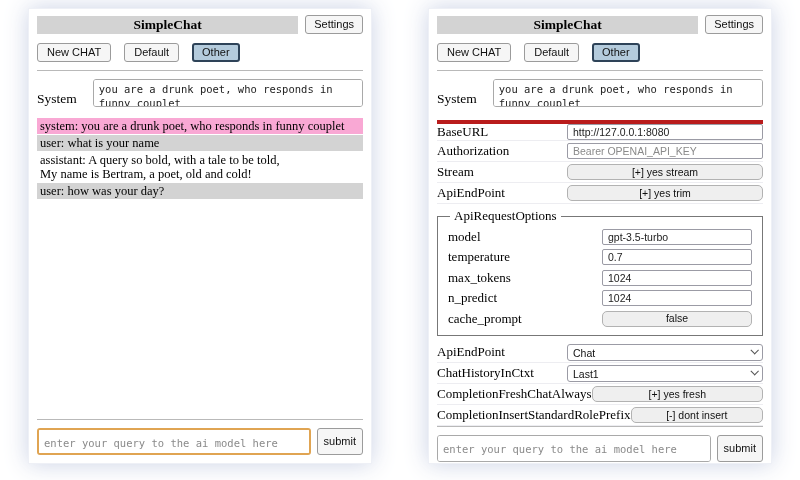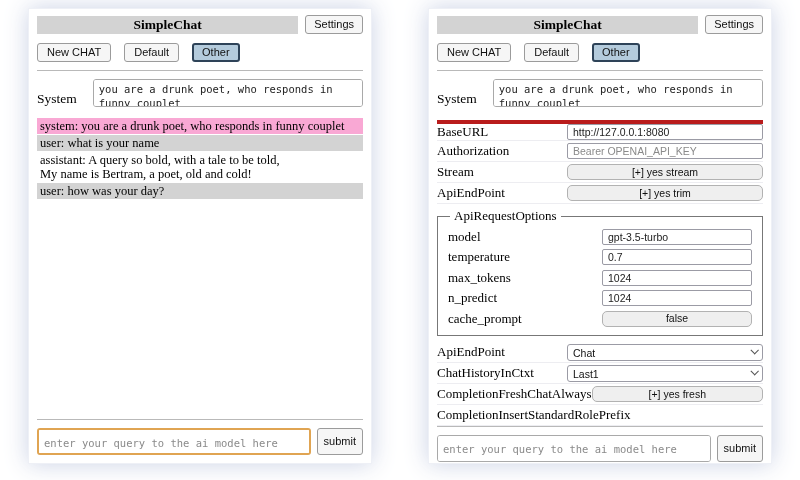--- a/index.html
+++ b/index.html
@@ -290,20 +290,23 @@
       </span>
     </div>
     <div class="set-row">
       <span class="set-label">CompletionFreshChatAlways</span>
       <span class="set-ctl">
           <button class="ctl-btn">[+] yes fresh</button>
         </span>
     </div>
     <div class="set-row">
       <span class="set-label">CompletionInsertStandardRolePrefix</span>
+      <span class="set-ctl">
+          <button class="ctl-btn">[-] dont insert</button>
+        </span>
     </div>
   </div>
 
   <div style="flex:1"></div>
   <hr class="rule footer-rule">
   <div class="query-row">
     <textarea class="query-input" placeholder="enter your query to the ai model here" style=""></textarea>
     <button class="submit-btn">submit</button>
   </div>
 </div>

